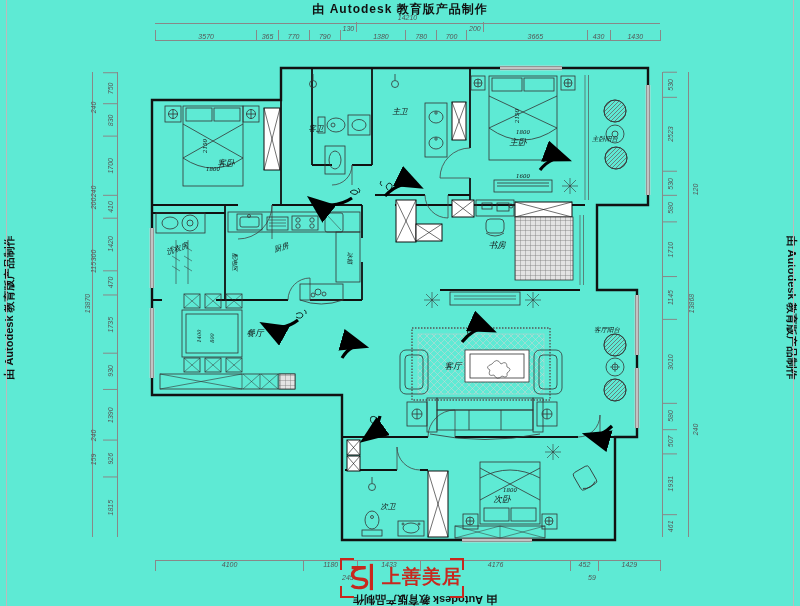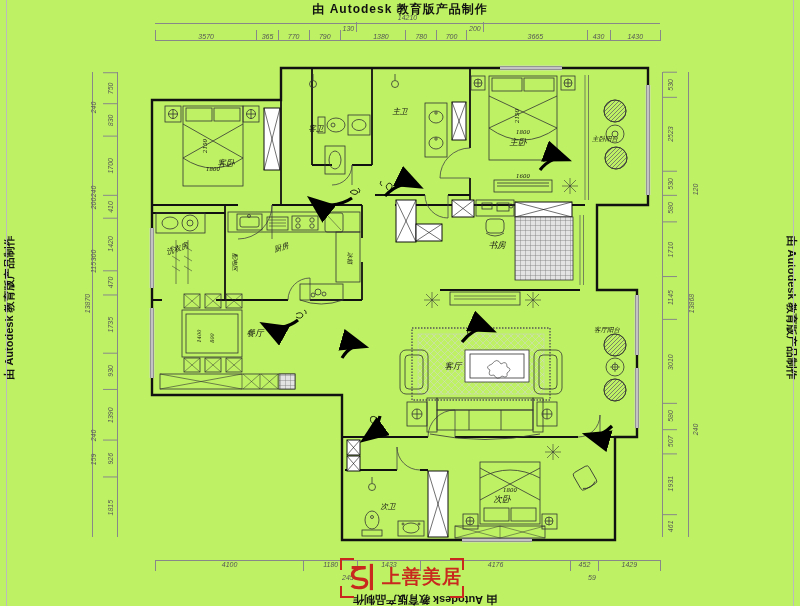--- a/index.html
+++ b/index.html
@@ -1,17 +1,17 @@
 <!DOCTYPE html>
 <html><head>
 <meta charset="utf-8">
 <style>
   html,body{margin:0;padding:0;background:#fff;width:800px;height:606px;overflow:hidden;
     font-family:"Liberation Sans",sans-serif;}
-  .canvas{position:relative;width:800px;height:606px;background:#bef264;}
+  .canvas{position:relative;width:800px;height:606px;background:#5eead4;}
   
   .title-top{position:absolute;top:1px;left:0;width:100%;text-align:center;
     font-size:12px;font-weight:bold;color:#111;letter-spacing:1px;}
   .title-left{position:absolute;left:-106px;top:300px;width:230px;text-align:center;
     font-size:11px;font-weight:bold;color:#111;transform:rotate(-90deg);}
   .title-right{position:absolute;left:676px;top:300px;width:230px;text-align:center;
     font-size:11px;font-weight:bold;color:#111;transform:rotate(90deg);}
   .title-bottom{position:absolute;left:330px;top:592px;width:190px;text-align:center;
     font-size:11px;font-weight:bold;color:#111;transform:rotate(180deg);}
   .frame-line{position:absolute;top:0;height:606px;width:0;border-left:1px solid #bbb;}

